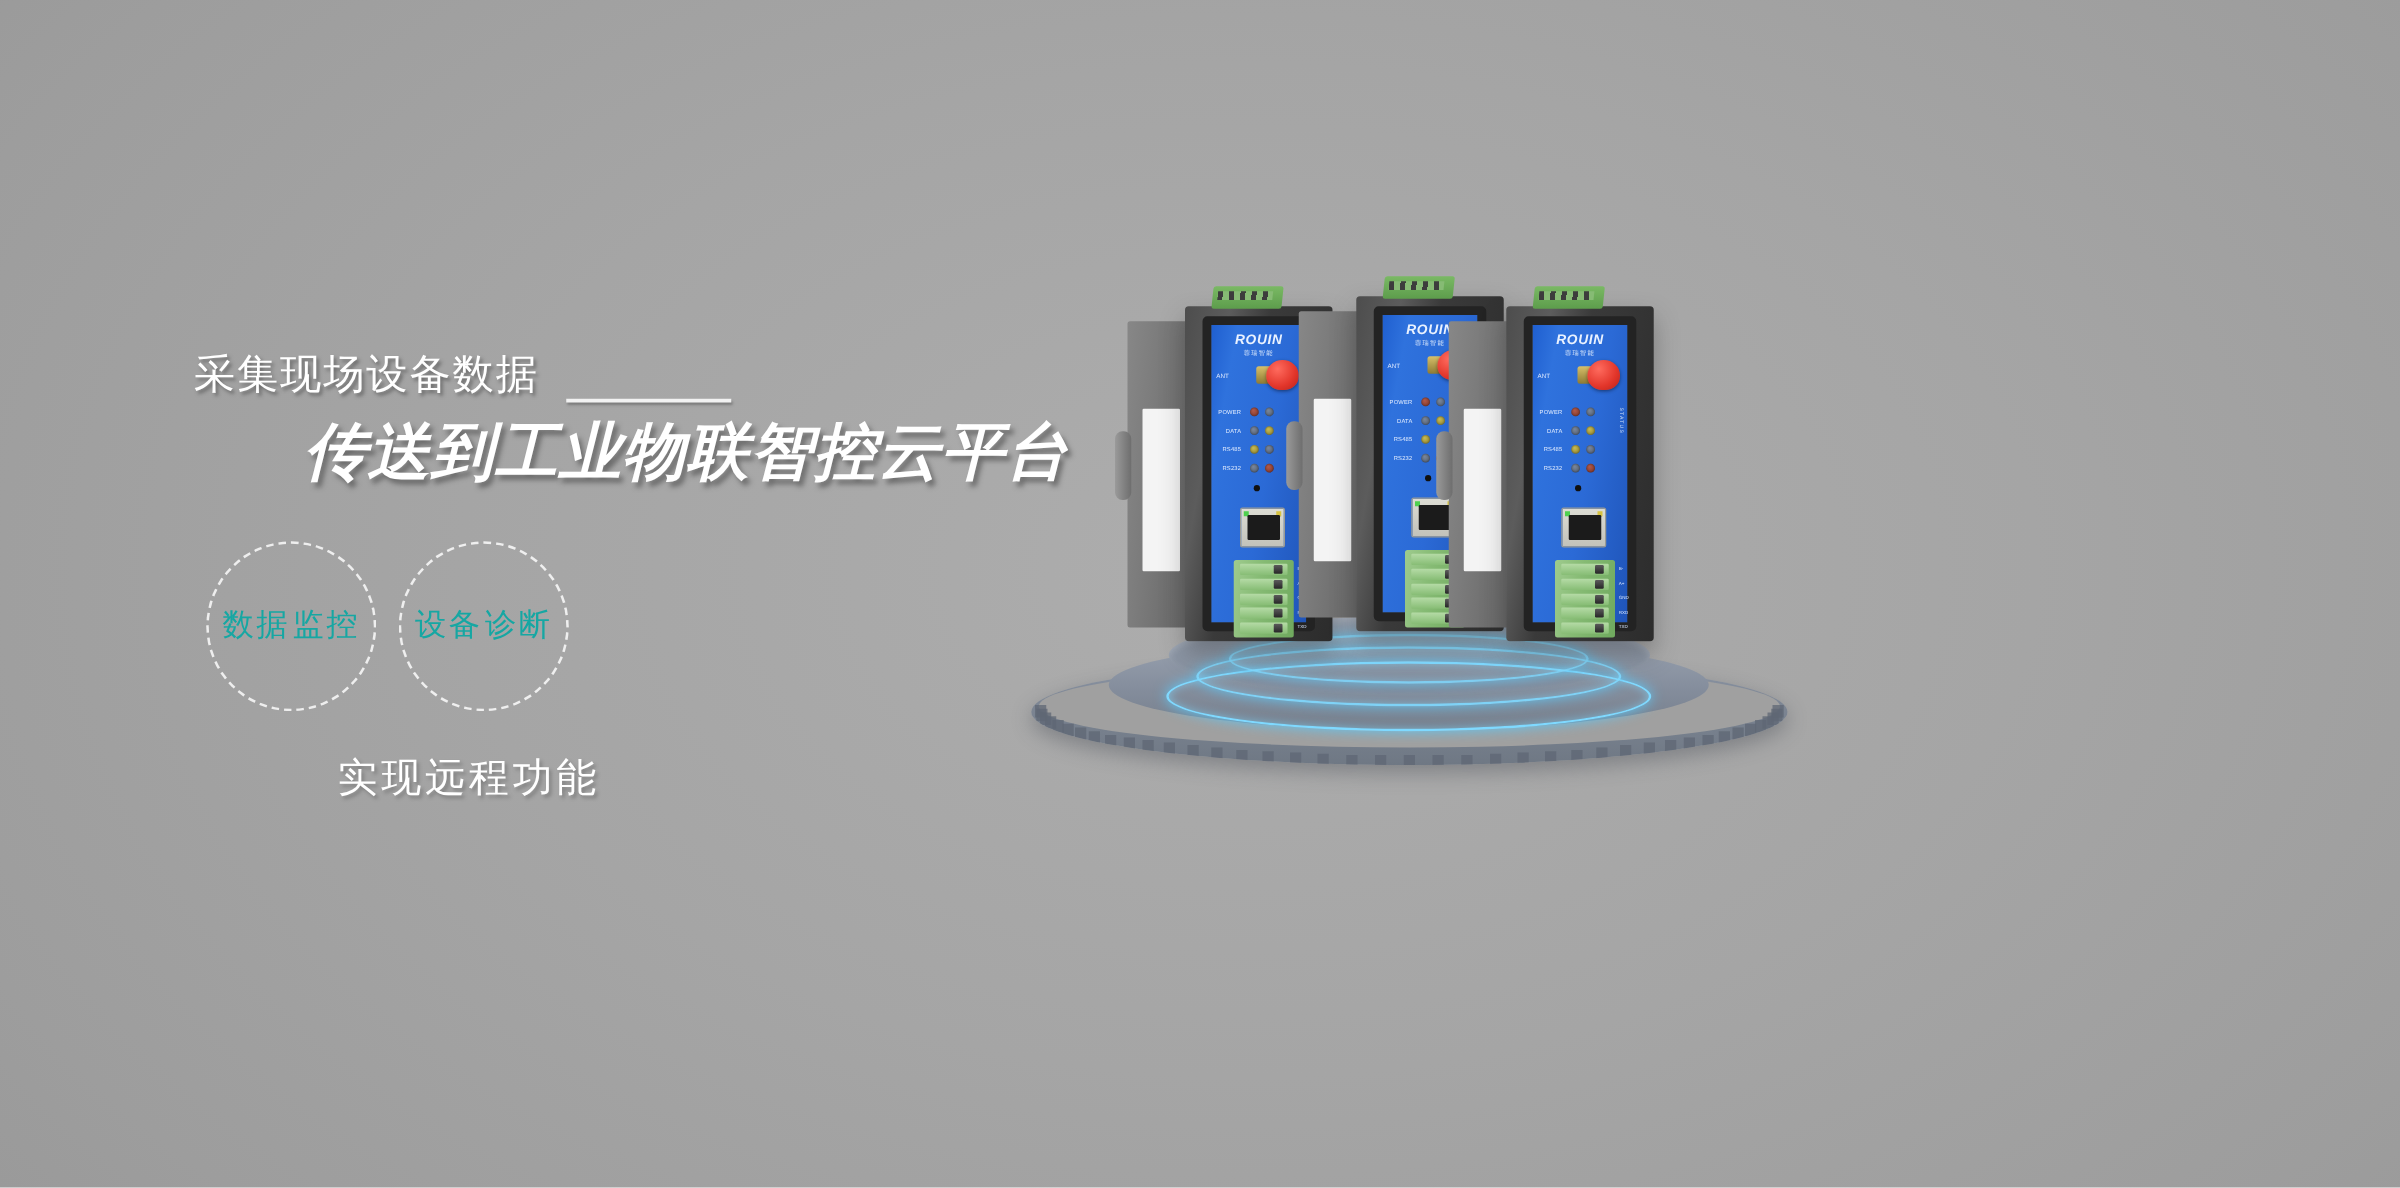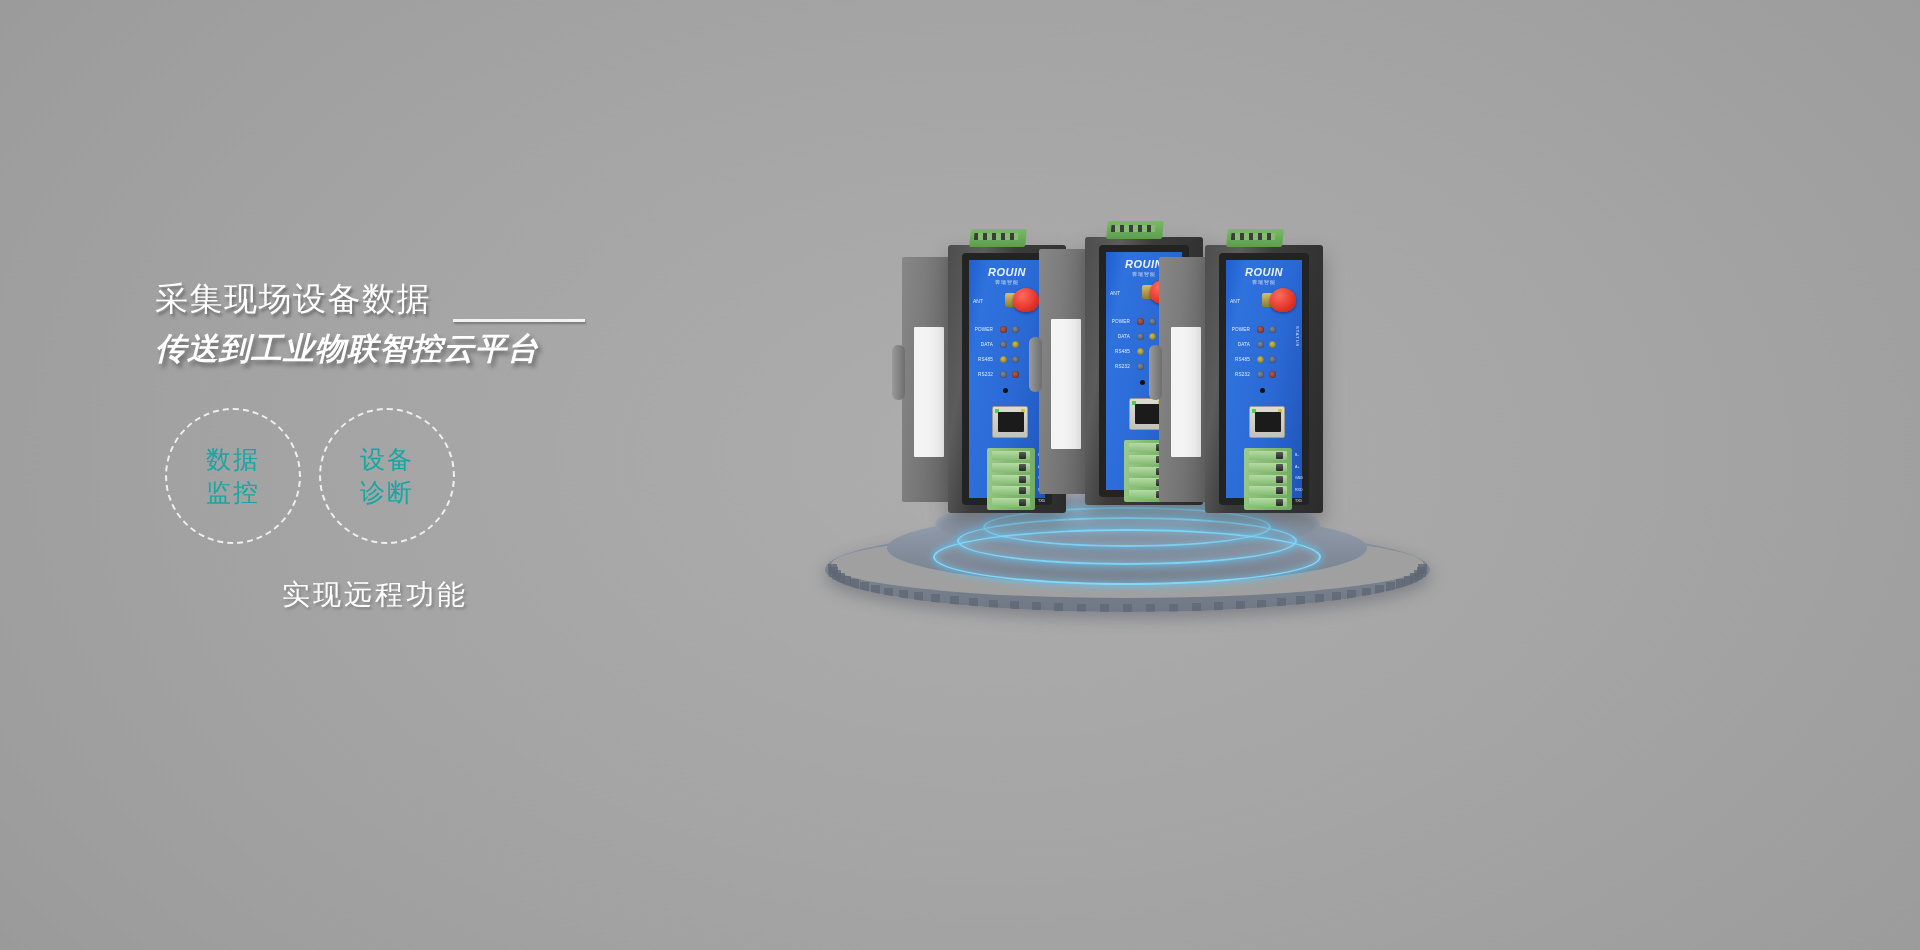--- a/index.html
+++ b/index.html
@@ -40,61 +40,62 @@
   .headline-rule {
     height: 3px;
     width: 132px;
     background: #f2f2f2;
     box-shadow: 1px 2px 2px rgba(70,70,70,0.45);
     flex: none;
   }
 
   .headline-2 {
     margin-top: 6px;
-    font-size: 31px;
+    font-size: 50px;
     font-weight: bold;
     font-style: italic;
     color: #ffffff;
     letter-spacing: 1px;
     white-space: nowrap;
     text-shadow: 3px 4px 4px rgba(60,60,60,0.55);
+    text-align: right;
   }
 
   
   .badges {
     margin-top: 38px;
     margin-left: 10px;
     display: flex;
     gap: 18px;
   }
   .badge {
     width: 136px;
     height: 136px;
     border-radius: 50%;
     border: 2px dashed rgba(255,255,255,0.82);
     display: flex;
-    flex-direction: column;
+    flex-direction: row;
     align-items: center;
     justify-content: center;
     gap: 2px;
   }
   .badge-line {
     font-size: 25px;
     color: #16a7a3;
     letter-spacing: 2px;
     line-height: 1.26;
     font-weight: 400;
   }
 
   
   .sub-title {
     margin-top: 32px;
     width: 440px;
     text-align: center;
-    font-size: 28px;
+    font-size: 32px;
     color: #ffffff;
     letter-spacing: 3px;
     text-shadow: 2px 2px 3px rgba(70,70,70,0.4);
   }
   .sub-desc {
     margin-top: 18px;
     width: 440px;
     text-align: center;
     font-size: 27px;
     color: #ffffff;

